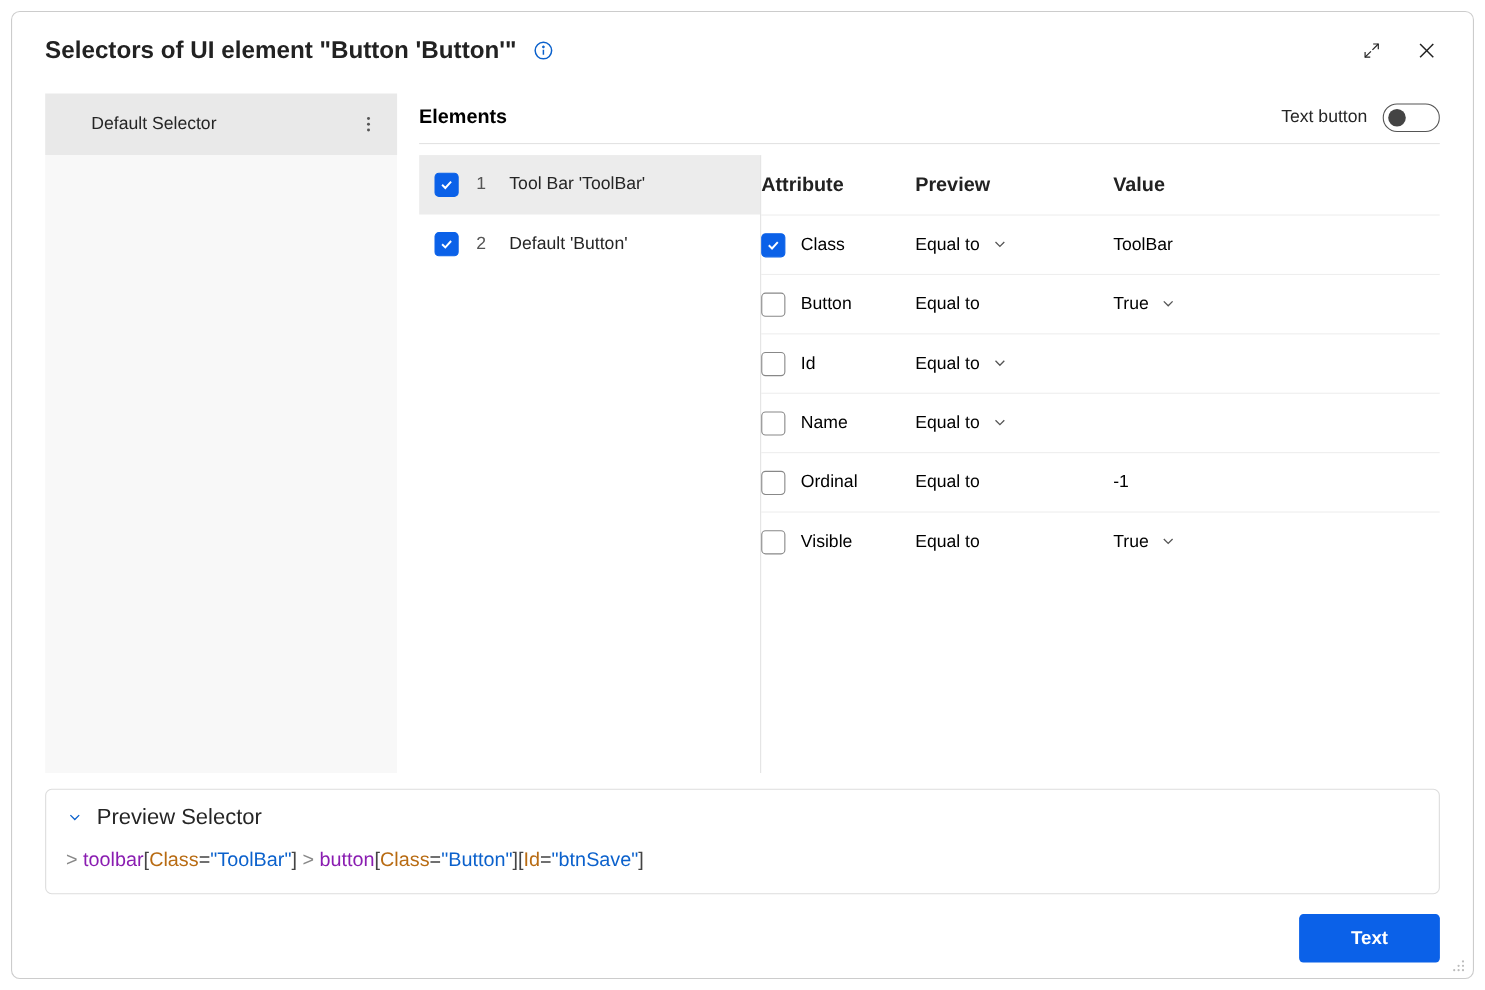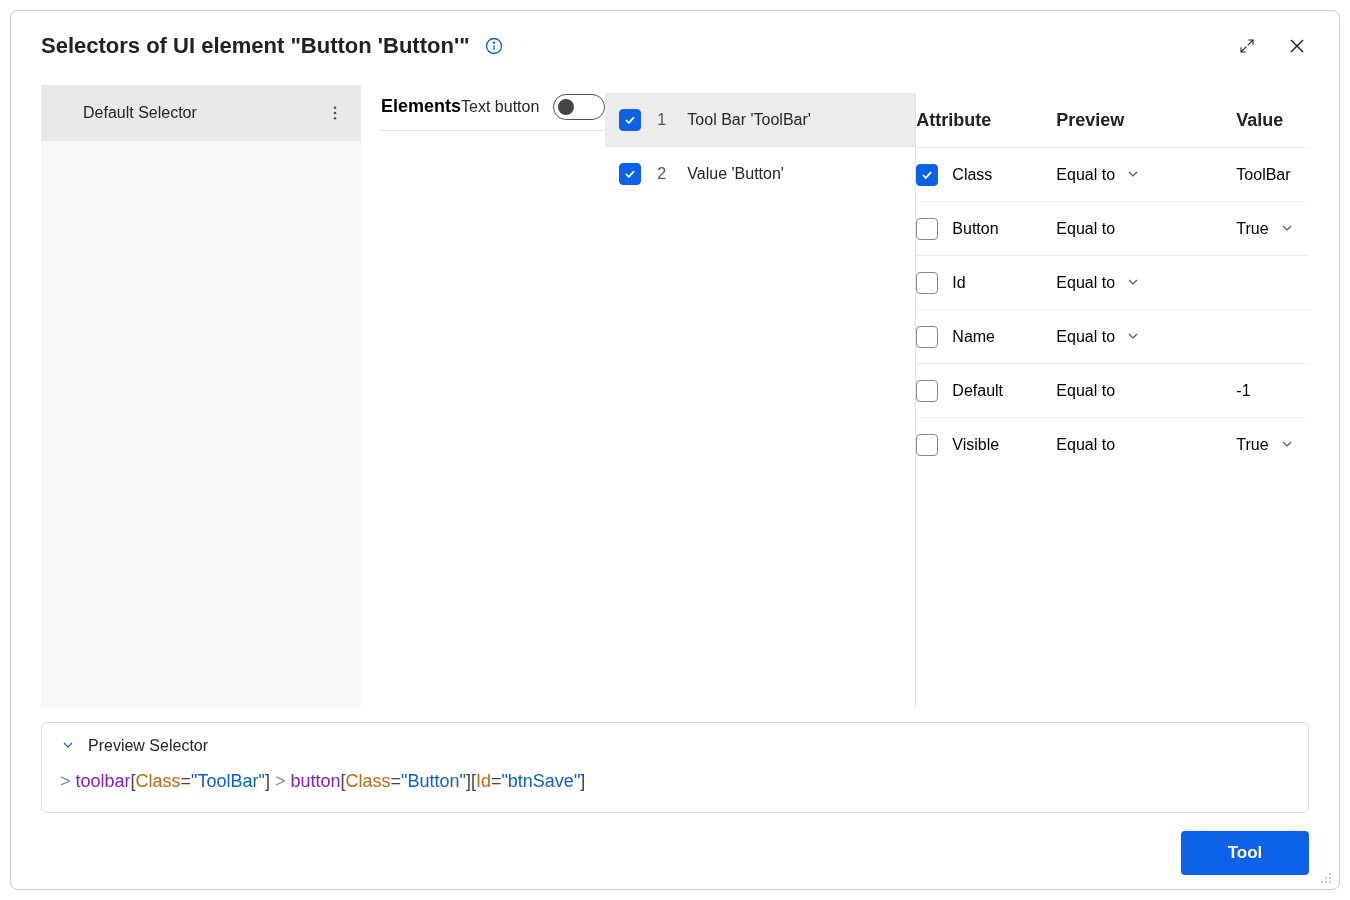--- a/index.html
+++ b/index.html
@@ -34,21 +34,21 @@
   .plus-circle { width: 22px; height: 22px; margin-right: 14px; display: inline-flex; align-items: center; justify-content: center; }
   .plus-circle svg { stroke: #0b61cc; }
   .sel-row {
     height: 56px; display: flex; align-items: center; justify-content: space-between;
     padding: 0 14px 0 42px; font-size: 16px; color: #252525;
     background: #e9e9e9; cursor: pointer; margin-top: 2px;
   }
   .sel-row .more { width: 24px; height: 24px; display: inline-flex; align-items: center; justify-content: center; }
   .sidebar-rest { flex: 1; background: #f8f8f8; }
 
-  .content { flex: 1; display: flex; margin-left: 20px; }
+  .content { flex: 1; display: flex; flex-direction: column; margin-left: 20px; }
   .content-header { display: flex; align-items: center; justify-content: space-between; height: 48px; border-bottom: 1px solid #e3e3e3; }
   .content-header h3 { font-size: 18px; font-weight: 600; }
   .text-editor-row { display: flex; align-items: center; gap: 14px; font-size: 16px; color: #252525; }
   .toggle {
     width: 52px; height: 26px; border: 1px solid #555; border-radius: 13px;
     position: relative; cursor: pointer; background: #fff;
   }
   .toggle .knob {
     position: absolute; left: 4px; top: 4px; width: 16px; height: 16px;
     background: #444; border-radius: 50%;
@@ -76,21 +76,21 @@
   .col-attr { width: 140px; display: flex; align-items: center; gap: 14px; }
   .col-op   { width: 180px; display: flex; align-items: center; gap: 10px; }
   .col-val  { flex: 1; display: flex; align-items: center; gap: 10px; }
   .chev { width: 18px; height: 18px; display: inline-flex; }
   .chev svg { stroke: #555; stroke-width: 1.8; }
 
   .preview {
     border: 1px solid #ddd; border-radius: 6px; padding: 14px 18px 20px 18px;
     margin-top: 14px;
   }
-  .preview-header { display: flex; align-items: center; gap: 10px; font-size: 16px; color: #252525; margin-bottom: 16px; }
+  .preview-header { display: flex; align-items: center; gap: 10px; font-size: 20px; color: #252525; margin-bottom: 16px; }
   .selector-code { font-size: 18px; }
   .selector-code .gt { color: #888; }
   .selector-code .tag { color: #8a1db1; }
   .selector-code .bracket { color: #444; }
   .selector-code .key { color: #b86b12; }
   .selector-code .eq { color: #444; }
   .selector-code .val { color: #0b61cc; }
 
   .footer {
     display: flex; justify-content: flex-end; gap: 18px; margin-top: 18px;
@@ -173,21 +173,21 @@
     <span class="el-index">1</span>
     <span>Tool Bar 'ToolBar'</span>
             </div>
             <div class="el-row">
               <span class="checkbox checked">
                 <svg width="14" height="14" viewBox="0 0 24 24" fill="none">
                   <polyline points="5 12 10 17 19 7" stroke-width="3"></polyline>
                 </svg>
               </span>
     <span class="el-index">2</span>
-    <span>Value 'Button'</span>
+    <span>Default 'Button'</span>
             </div>
           </div>
 
         <div class="attr-col">
           <div class="attr-header">
             <div class="col-attr">Attribute</div>
             <div class="col-op">Preview</div>
             <div class="col-val">Value</div>
           </div>
           <div id="attr-rows">
@@ -259,21 +259,21 @@
                     </svg>
                   </span>
                 </div>
     <div class="col-val">
                   <span></span>
                 </div>
               </div>
               <div class="attr-row">
     <div class="col-attr">
                   <span class="checkbox "></span>
-                  <span>Default</span>
+                  <span>Ordinal</span>
                 </div>
     <div class="col-op">
                   <span>Equal to</span>
                 </div>
     <div class="col-val">
                   <span>-1</span>
                 </div>
               </div>
               <div class="attr-row">
     <div class="col-attr">
@@ -304,21 +304,21 @@
         <svg width="16" height="16" viewBox="0 0 24 24" fill="none">
             <polyline points="6 9 12 15 18 9" stroke="#0b61cc"></polyline>
           </svg>
       </span>
       <span>Preview Selector</span>
     </div>
     <div class="selector-code" id="selector-code"><span class="gt">&gt; </span><span class="tag">toolbar</span><span class="bracket">[</span><span class="key">Class</span><span class="eq">=</span><span class="val">"ToolBar"</span><span class="bracket">]</span><span class="gt"> &gt; </span><span class="tag">button</span><span class="bracket">[</span><span class="key">Class</span><span class="eq">=</span><span class="val">"Button"</span><span class="bracket">]</span><span class="bracket">[</span><span class="key">Id</span><span class="eq">=</span><span class="val">"btnSave"</span><span class="bracket">]</span></div>
   </div>
 
   <div class="footer">
-    <button class="btn primary">Tool</button>
+    <button class="btn primary">Text</button>
   </div>
 
   <svg class="resize-grip" viewBox="0 0 14 14">
       <circle cx="11" cy="3" r="1" fill="#bbb"></circle>
       <circle cx="7" cy="7" r="1" fill="#bbb"></circle>
       <circle cx="11" cy="7" r="1" fill="#bbb"></circle>
       <circle cx="3" cy="11" r="1" fill="#bbb"></circle>
       <circle cx="7" cy="11" r="1" fill="#bbb"></circle>
       <circle cx="11" cy="11" r="1" fill="#bbb"></circle>
     </svg>

